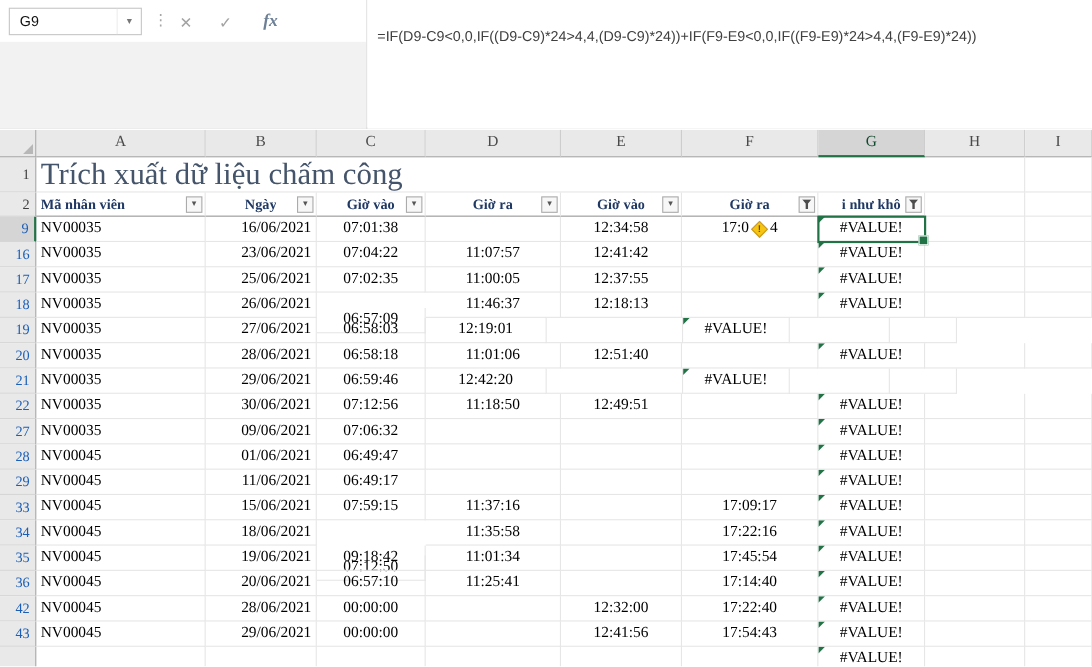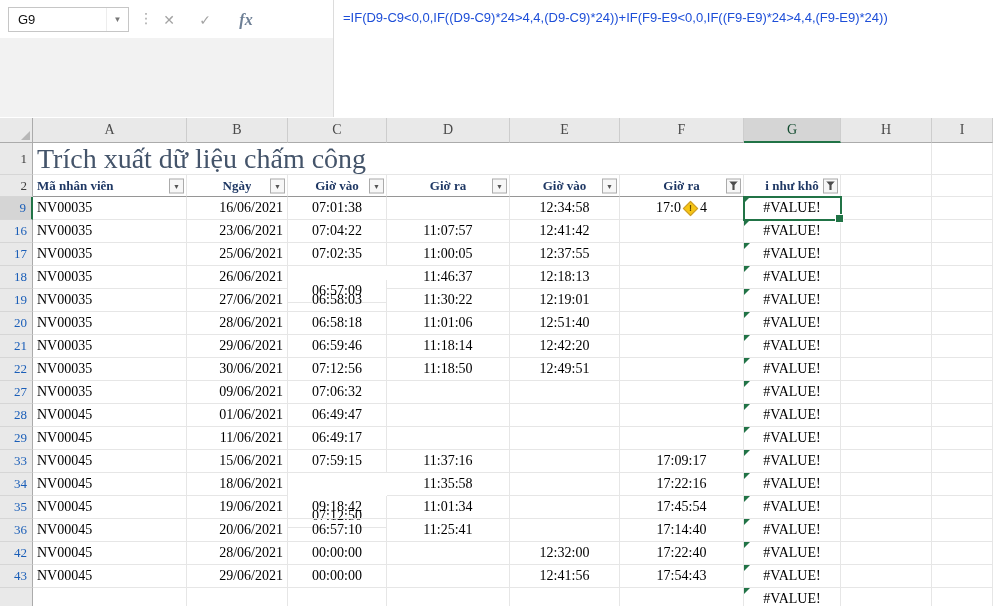--- a/index.html
+++ b/index.html
@@ -18,21 +18,21 @@
   .namebox{position:absolute;left:8px;top:7px;width:121px;height:25px;background:#fff;border:1px solid #c6c6c6;display:flex;align-items:stretch;z-index:2;box-sizing:border-box;}
   .nb-text{flex:1;display:flex;align-items:center;padding-left:9px;font-size:13px;color:#111;}
   .nb-arrow{width:21px;display:flex;align-items:center;justify-content:center;font-size:8px;color:#777;border-left:1px solid #ededed;}
   .splitter{position:absolute;left:139px;top:10px;font-size:14px;color:#a6a6a6;z-index:2;}
   .fbtn{position:absolute;top:7px;width:30px;height:25px;display:flex;align-items:center;justify-content:center;z-index:2;}
   .cancel{left:154px;color:#a3a3a3;font-size:14px;}
   .enter{left:190px;color:#a3a3a3;font-size:14px;}
   .fx{left:231px;color:#6d7f95;font-style:italic;font-family:"Liberation Serif",serif;font-size:16px;font-weight:bold;}
   .fdivider{position:absolute;left:333px;top:0;width:1px;height:117px;background:#dcdcdc;}
   .formula-area{position:absolute;left:334px;top:0;right:0;height:117px;background:#fff;}
-  .formula-text{padding:10px 9px;font-size:13px;color:#1d4ed8;white-space:pre;overflow:hidden;}
+  .formula-text{padding:10px 9px;font-size:13px;color:#404040;white-space:pre;overflow:hidden;margin-top:15px;}
   
   .sheet{position:absolute;left:0;top:118px;width:993px;height:488px;background:#fff;overflow:hidden;}
   .colhdr-row{display:flex;height:25px;}
   .corner{width:33px;height:25px;background:#e9e9e9;border-right:1px solid #ababab;border-bottom:1px solid #ababab;position:relative;box-sizing:border-box;flex:none;}
   .corner-tri{position:absolute;right:2px;bottom:2px;width:0;height:0;border-bottom:9px solid #b7b7b7;border-left:9px solid transparent;}
   .colhdr{height:25px;background:#e9e9e9;border-right:1px solid #cdcdcd;border-bottom:1px solid #ababab;display:flex;align-items:center;justify-content:center;font-family:"Liberation Serif",serif;font-size:14px;color:#4a4a4a;box-sizing:border-box;flex:none;}
   .colhdr.sel{background:#d5d5d5;border-bottom:2px solid var(--selection-accent);color:#114b2e;}
   .row{display:flex;height:23px;}
   .row.title{height:32px;}
   .row.hdr{height:22px;}
@@ -209,21 +209,20 @@
           <span>#VALUE!</span>
         </div>
         <div class="cell al" style="width: 91px;"></div>
         <div class="cell al" style="width: 61px;"></div>
       </div>
       <div class="row">
         <div class="rowhdr">19</div>
         <div class="cell al" style="width: 154px;">NV00035</div>
         <div class="cell ar" style="width: 101px;">27/06/2021</div>
         <div class="cell ac" style="width: 99px;">06:58:03</div>
-        <div class="cell ac" style="width: 123px;">11:30:22</div>
         <div class="cell ac" style="width: 110px;">12:19:01</div>
         <div class="cell ac" style="width: 124px;"></div>
         <div class="cell ac" style="width: 97px;">
           <div class="tri"></div>
           <span>#VALUE!</span>
         </div>
         <div class="cell al" style="width: 91px;"></div>
         <div class="cell al" style="width: 61px;"></div>
       </div>
       <div class="row">
@@ -239,21 +238,20 @@
           <span>#VALUE!</span>
         </div>
         <div class="cell al" style="width: 91px;"></div>
         <div class="cell al" style="width: 61px;"></div>
       </div>
       <div class="row">
         <div class="rowhdr">21</div>
         <div class="cell al" style="width: 154px;">NV00035</div>
         <div class="cell ar" style="width: 101px;">29/06/2021</div>
         <div class="cell ac" style="width: 99px;">06:59:46</div>
-        <div class="cell ac" style="width: 123px;">11:18:14</div>
         <div class="cell ac" style="width: 110px;">12:42:20</div>
         <div class="cell ac" style="width: 124px;"></div>
         <div class="cell ac" style="width: 97px;">
           <div class="tri"></div>
           <span>#VALUE!</span>
         </div>
         <div class="cell al" style="width: 91px;"></div>
         <div class="cell al" style="width: 61px;"></div>
       </div>
       <div class="row">

